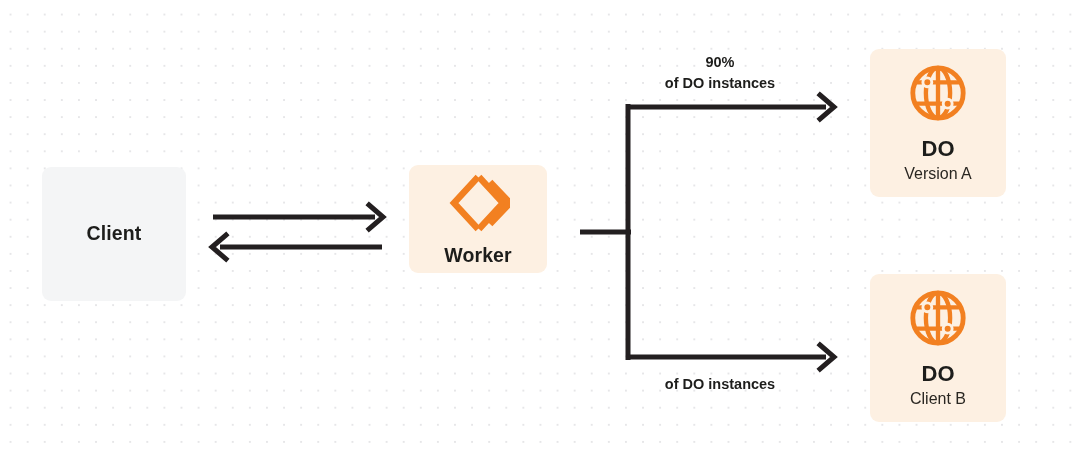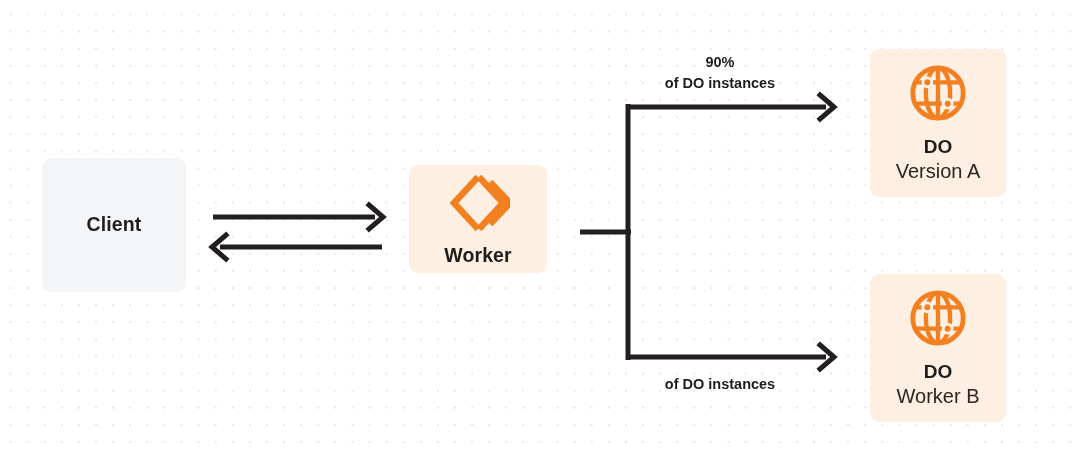--- a/index.html
+++ b/index.html
@@ -24,21 +24,21 @@
   .node {
     position: absolute;
     border-radius: 9px;
     display: flex;
     flex-direction: column;
     align-items: center;
     justify-content: center;
     box-sizing: border-box;
   }
   .node-client {
-    left: 42px;  top: 158px;
+    left: 42px;  top: 167px;
     width: 144px; height: 134px;
     background: #f4f5f6;
   }
   .node-worker {
     left: 409px; top: 165px;
     width: 138px; height: 108px;
     background: #fdf0e2;
   }
   .node-do-a {
     left: 870px; top: 49px;
@@ -52,27 +52,27 @@
   }
 
   .node-title {
     font-size: 19.5px;
     font-weight: bold;
     color: #1d1d1b;
     letter-spacing: 0.1px;
     line-height: 1.1;
   }
   .node-title-sm {
-    font-size: 19px;
+    font-size: 22px;
     font-weight: bold;
     color: #1d1d1b;
     line-height: 1.15;
   }
   .node-sub {
-    font-size: 20px;
+    font-size: 16px;
     font-weight: normal;
     color: #2a2722;
     line-height: 1.25;
     margin-top: 2px;
   }
 
   .icon-worker { width: 64px; height: 64px; margin-bottom: 10px; display:block; }
   .icon-globe  { width: 62px; height: 62px; margin-bottom: 12px; display:block; }
 
   
@@ -178,16 +178,16 @@
         <circle cx="32" cy="32" r="26" fill="none" stroke="#f28021" stroke-width="5"></circle>
         <ellipse cx="32" cy="32" rx="12.5" ry="26" fill="none" stroke="#f28021" stroke-width="4.5"></ellipse>
         <line x1="32" y1="6" x2="32" y2="58" stroke="#f28021" stroke-width="4.5"></line>
         <line x1="9" y1="21" x2="55" y2="21" stroke="#f28021" stroke-width="4.5"></line>
         <line x1="9" y1="43" x2="55" y2="43" stroke="#f28021" stroke-width="4.5"></line>
         <circle cx="21" cy="21" r="4.6" fill="#f28021" stroke="#fdf0e2" stroke-width="3"></circle>
         <circle cx="42" cy="43" r="4.6" fill="#f28021" stroke="#fdf0e2" stroke-width="3"></circle>
       </svg>
     </span>
     <span class="node-title-sm">DO</span>
-    <span class="node-sub">Worker B</span>
+    <span class="node-sub">Client B</span>
   </div>
 
 </div>
 
 </body></html>

